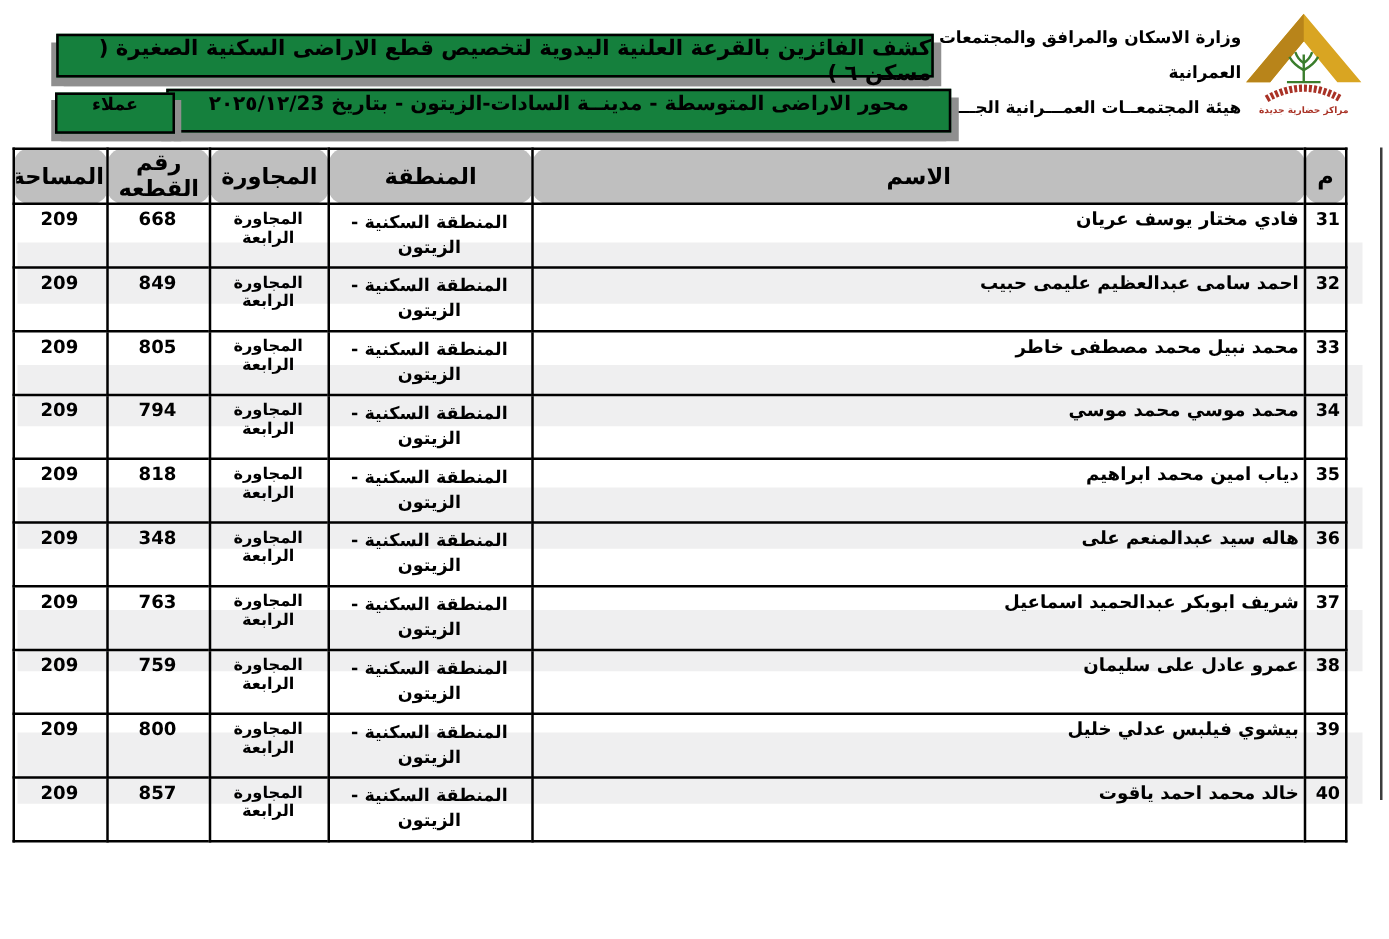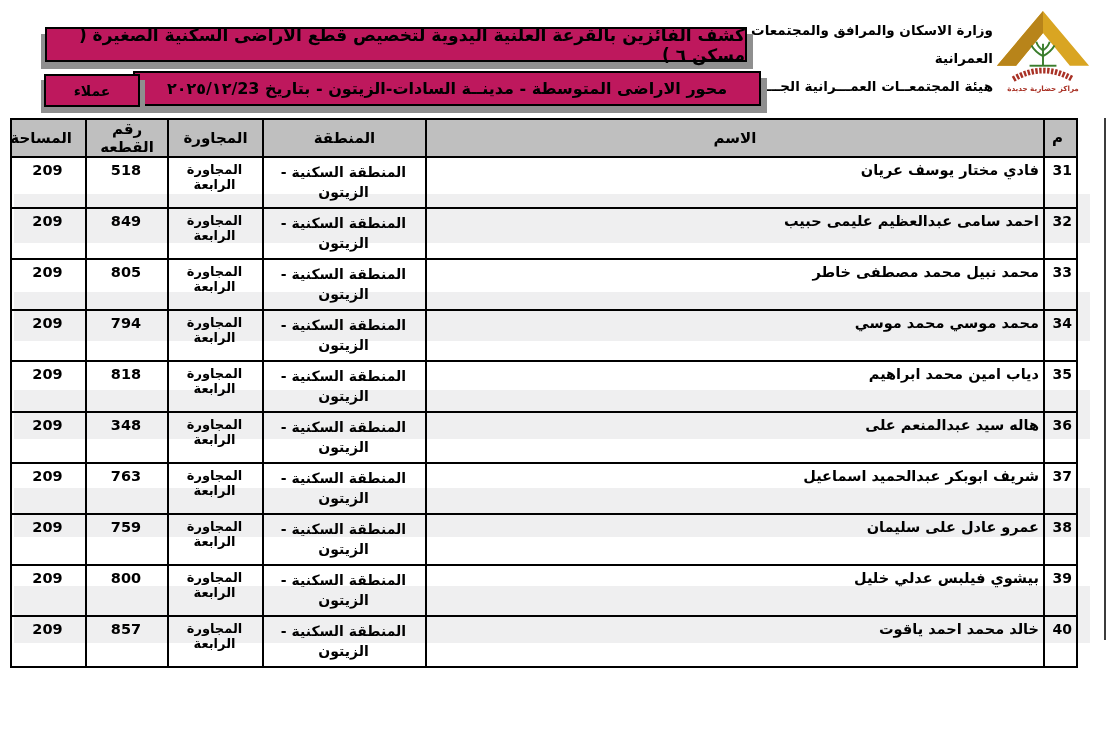--- a/index.html
+++ b/index.html
@@ -10,40 +10,40 @@
     --header-bg:#bfbfbf; --stripe:#efeff0; --shadow:#8f8f8f;
     --logo-gold:#d9a522; --logo-gold-dark:#b8841a; --logo-green:#3a7d2c; --logo-red:#a93226;
   }
   
   .ministry{
     position:absolute; top:16px; right:118px; width:272px;
     font-size:13.5px; line-height:28px; text-align:right;
   }
   .logo{ position:absolute; top:8px; right:20px; width:96px; height:102px; }
   .box{
-    position:absolute; background:#be185d; border:2px solid #000;
-    display:flex; align-items:center; justify-content:center;
+    position:absolute; background:#15803d; border:2px solid #000;
+    display:flex; justify-content:center;
     box-shadow:6px 7px 0 var(--shadow), -4px 7px 0 var(--shadow);
   }
   .title-box{ left:45px; top:27px; width:698px; height:31px; font-size:17px; }
   .subtitle-box{ left:133px; top:71px; width:624px; height:31px; font-size:16px; }
   .clients-box{ left:44px; top:74px; width:92px; height:29px; font-size:14px;
     box-shadow:5px 6px 0 var(--shadow), -3px 6px 0 var(--shadow); }
   
   .stripe{ position:absolute; left:14px; width:1076px; height:49px; background:var(--stripe); z-index:0; }
   
   table.list{
     position:absolute; left:10px; top:118px; z-index:1;
     border-collapse:collapse; table-layout:fixed; width:1066px;
     direction:rtl;
   }
   table.list th, table.list td{ border:2px solid #000; vertical-align:top; overflow:hidden; }
   table.list th{
-    background:var(--header-bg); height:23px; font-size:15px; text-align:center;
-    vertical-align:middle; padding:0 13px;
+    background:var(--header-bg); height:23px; font-size:18px; text-align:center;
+    vertical-align:middle; padding:0 2px;border-radius:12px;
   }
   table.list td{ height:45px; background:transparent; padding:4px 4px 0 2px; }
   td.c-no{ font-size:14px; padding-right:1px; padding-left:1px;margin-left:24px; }
   td.c-name{ text-align:right; font-size:14.5px; }
   td.c-zone{ text-align:center; font-size:14px; line-height:20px; padding-top:3px; }
   td.c-neigh{ text-align:center; font-size:13px; }
   td.c-plot, td.c-area{ text-align:center; font-size:14.5px; }
   .page-edge-line{ position:absolute; left:1104px; top:118px; width:2px; height:522px; background:#3c3c3c; }
 </style>
 </head>
@@ -114,21 +114,21 @@
     </thead>
     <tbody id="rows-body">
         <tr>
           <td class="c-no">31</td>
           <td class="c-name">فادي مختار يوسف عريان</td>
           <td class="c-zone">
             <div>المنطقة السكنية -</div>
             <div>الزيتون</div>
           </td>
           <td class="c-neigh">المجاورة الرابعة</td>
-          <td class="c-plot">518</td>
+          <td class="c-plot">668</td>
           <td class="c-area">209</td>
         </tr>
         <tr>
           <td class="c-no">32</td>
           <td class="c-name">احمد سامى عبدالعظيم عليمى حبيب</td>
           <td class="c-zone">
             <div>المنطقة السكنية -</div>
             <div>الزيتون</div>
           </td>
           <td class="c-neigh">المجاورة الرابعة</td>

